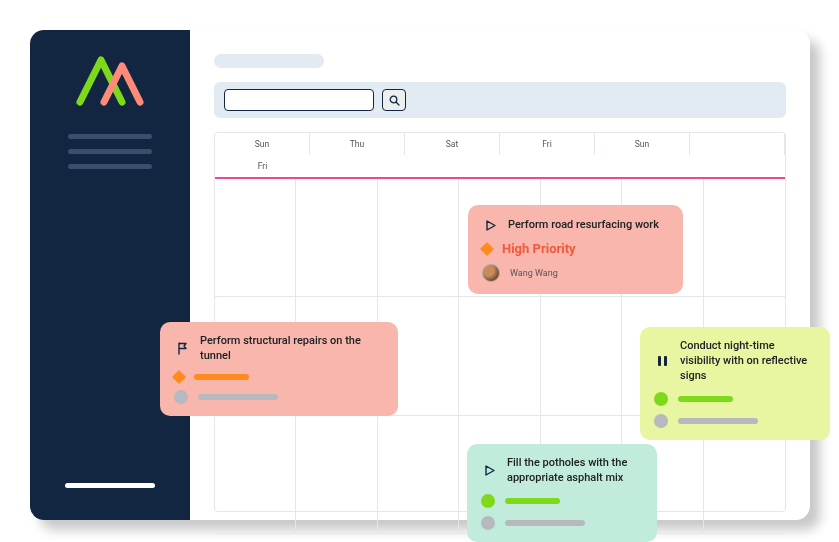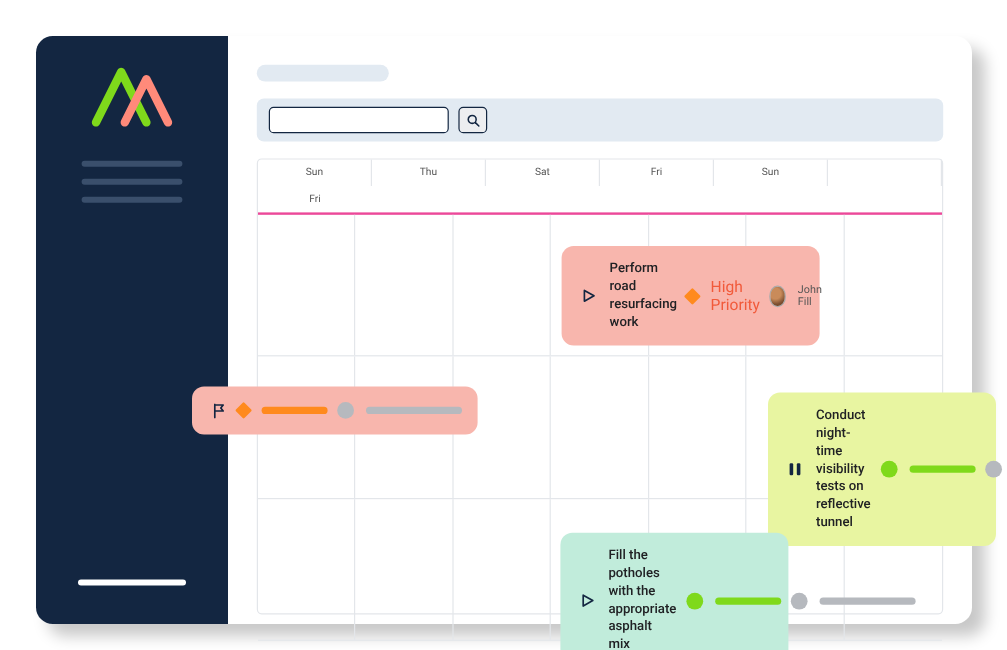--- a/index.html
+++ b/index.html
@@ -101,27 +101,27 @@
   .cal-cell { border-right: 1px solid #e3e6ea; }
   .cal-cell:last-child { border-right: none; }
 
   .event {
     position: absolute;
     border-radius: 10px;
     padding: 12px 14px;
     font-size: 11px;
     color: #202124;
     display: flex;
-    flex-direction: row;
+    flex-direction: column;
     gap: 8px;
     box-shadow: 0 0 0 rgba(0,0,0,0);
   }
   .event .row { display: flex; align-items: center; gap: 10px; }
   .event .title { line-height: 1.35; font-weight: 500; flex:1; }
-  .event .priority { color: #f15a3a; font-size: 13px; font-weight: 400; }
+  .event .priority { color: #f15a3a; font-size: 13px; font-weight: 700; }
   .avatar {
     width: 18px; height: 18px; border-radius: 50%;
     background: radial-gradient(circle at 35% 35%, #c98b5a 35%, #7a4d2f 70%);
     border: 1px solid #aaa;
   }
   .assignee { font-size: 9px; color: #555; }
   .diamond {
     width: 10px; height: 10px; background: #ff8a1e; transform: rotate(45deg);
     border-radius: 1px; flex-shrink: 0;
   }
@@ -229,51 +229,52 @@
                 </svg>
             </span>
             <span class="title">Perform road resurfacing work</span>
           </div>
           <div class="row">
             <span class="diamond"></span>
             <span class="priority">High Priority</span>
           </div>
           <div class="row">
             <span class="avatar"></span>
-            <span class="assignee">John Fill</span>
+            <span class="assignee">Wang Wang</span>
           </div>
         </div>
 
         <div class="event ev2">
           <div class="row">
             <span class="icon-box">
               <svg width="13" height="13" viewBox="0 0 13 13">
                   <path d="M3 1 L3 12 M3 1.5 L10 1.5 L8 4 L10 6.5 L3 6.5" fill="none" stroke="#132641" stroke-width="1.4" stroke-linejoin="round" stroke-linecap="round"></path>
                 </svg>
             </span>
+            <span class="title">Perform structural repairs on the tunnel</span>
           </div>
           <div class="row">
             <span class="diamond"></span>
             <span class="bar orange" style="width:55px"></span>
           </div>
           <div class="row">
             <span class="dot grey"></span>
             <span class="bar grey" style="width:80px"></span>
           </div>
         </div>
 
         <div class="event ev3">
           <div class="row">
             <span class="icon-box">
               <svg width="11" height="12" viewBox="0 0 11 12">
                   <rect x="1" y="1" width="3" height="10" rx="1" fill="#132641"></rect>
                   <rect x="7" y="1" width="3" height="10" rx="1" fill="#132641"></rect>
                 </svg>
             </span>
-            <span class="title">Conduct night-time visibility tests on reflective tunnel</span>
+            <span class="title">Conduct night-time visibility with on reflective signs</span>
           </div>
           <div class="row">
             <span class="dot green"></span>
             <span class="bar green" style="width:55px"></span>
           </div>
           <div class="row">
             <span class="dot grey"></span>
             <span class="bar grey" style="width:80px"></span>
           </div>
         </div>

